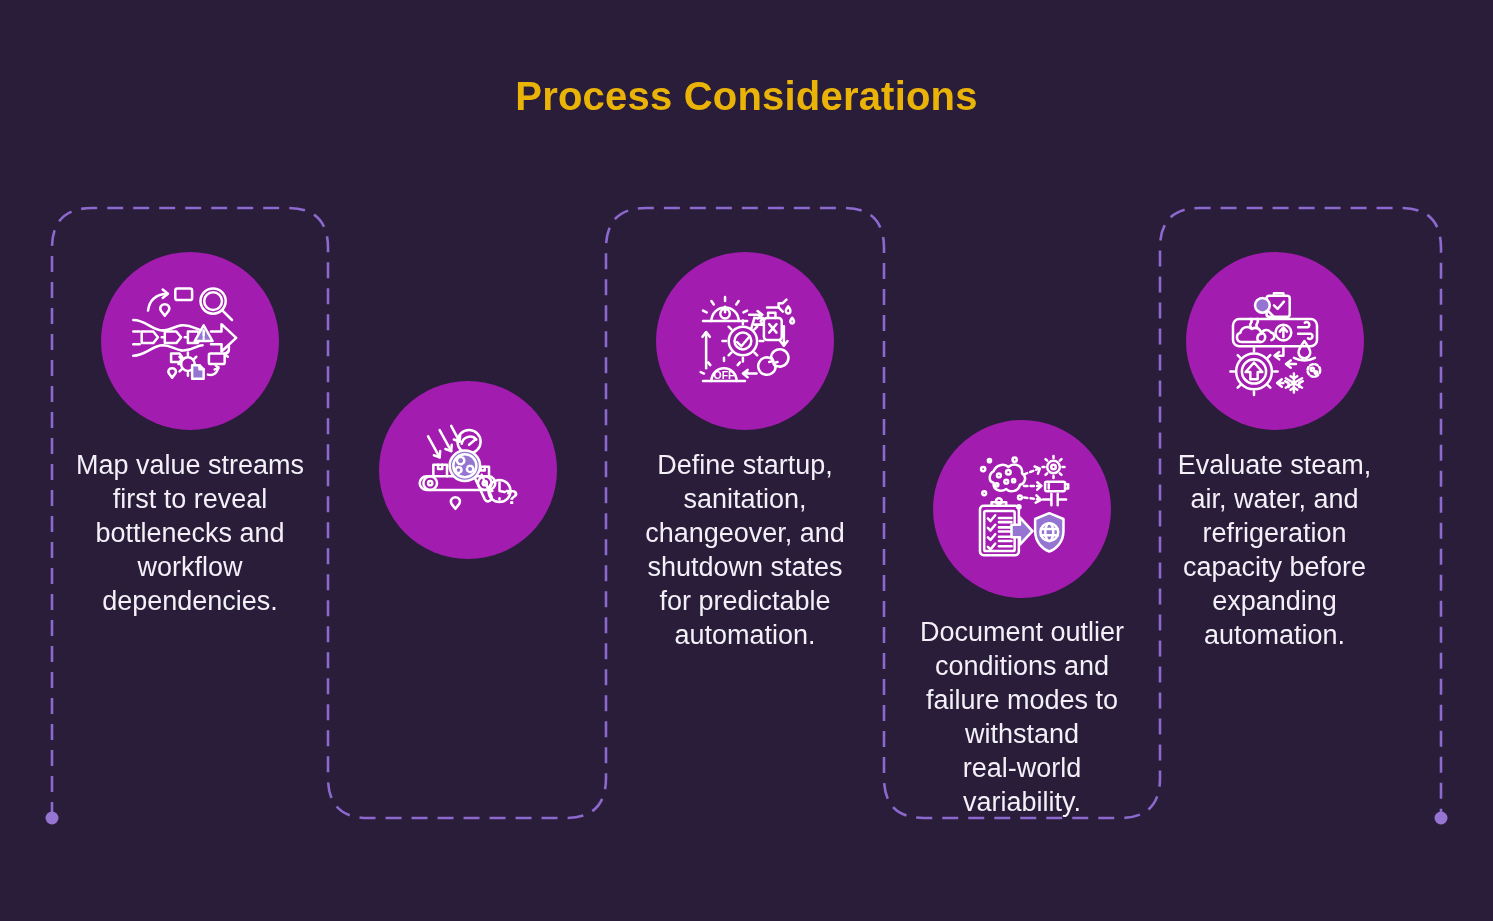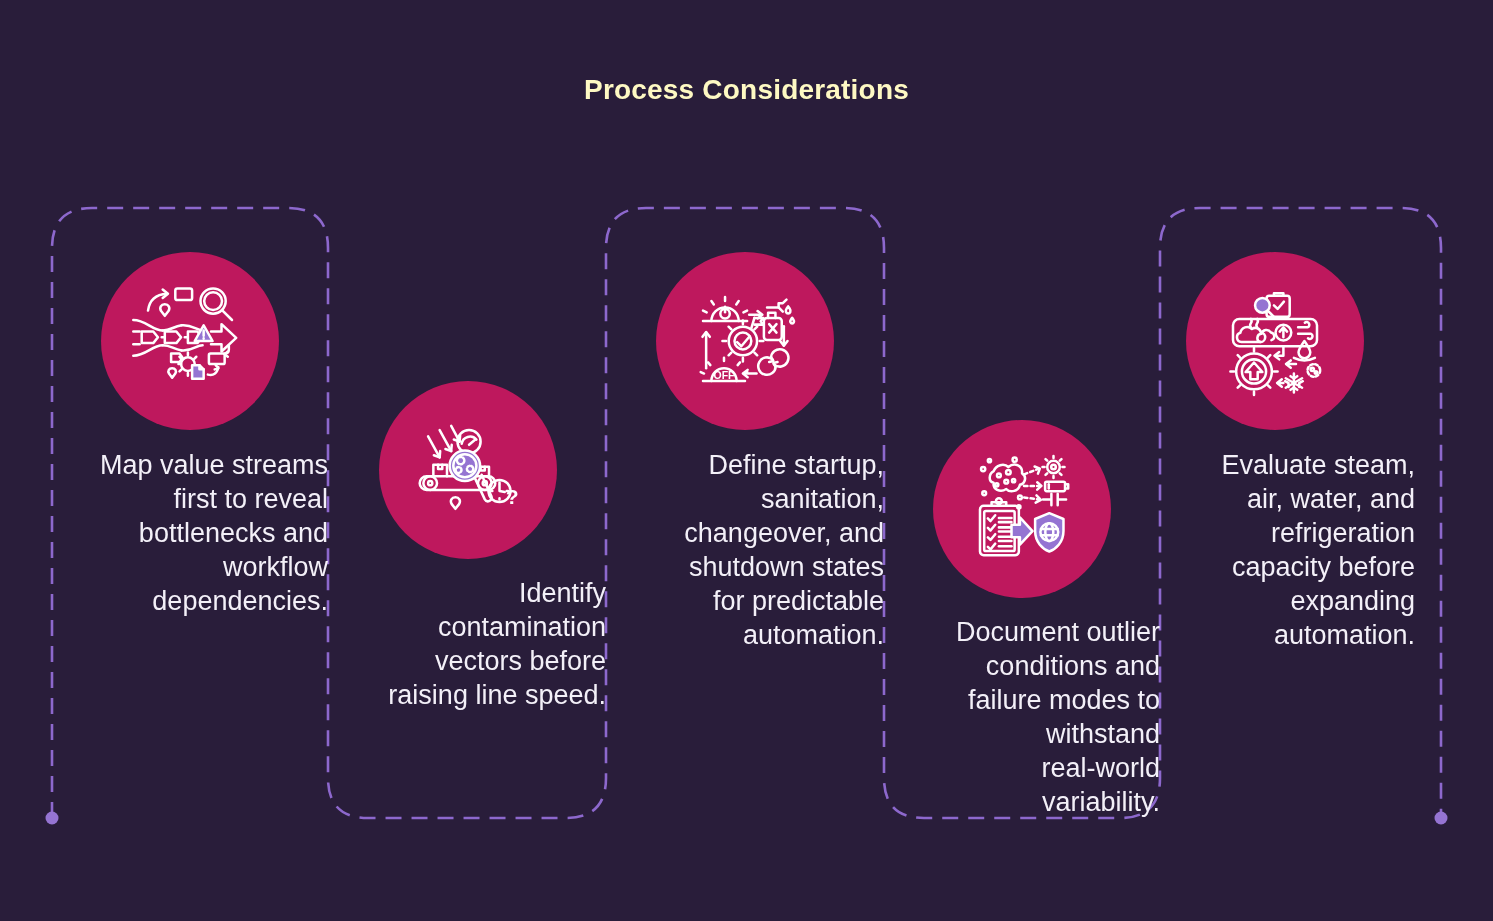--- a/index.html
+++ b/index.html
@@ -17,22 +17,22 @@
     height: 921px;
     background: #291d3a;
   }
   .title {
     position: absolute;
     top: 74px;
     left: 0;
     width: 100%;
     margin: 0;
     text-align: center;
-    color: #fef9c3;
-    font-size: 28px;
+    color: #eab308;
+    font-size: 40px;
     font-weight: 700;
     letter-spacing: 0.2px;
   }
   .connector-svg {
     position: absolute;
     top: 0; left: 0;
     width: 1493px; height: 921px;
     pointer-events: none;
   }
   .card { position: absolute; top: 0; height: 921px; }
@@ -41,34 +41,34 @@
   .card-3 { left: 606px;  width: 278px; }
   .card-4 { left: 884px;  width: 276px; margin-top: 39px; }
   .card-5 { left: 1134px; width: 281px; }
   .icon-circle {
     position: absolute;
     left: 50%;
     transform: translateX(-50%);
     width: 178px;
     height: 178px;
     border-radius: 50%;
-    background: #be185d;
+    background: #a21caf;
     display: flex;
     align-items: center;
     justify-content: center;
   }
   .card.up   .icon-circle { top: 252px; }
   .card.down .icon-circle { top: 381px; }
   .icon-circle svg { width: 126px; height: 126px; }
   .card-text {
     position: absolute;
     left: 0;
     width: 100%;
     margin: 0;
-    text-align: right;
+    text-align: center;
     white-space: pre-line;
     color: #f3f0f8;
     font-size: 27px;
     line-height: 34px;
     font-weight: 400;
   }
   .card.up   .card-text { top: 448px; }
   .card.down .card-text { top: 576px; }
   .lineart { fill: none; stroke: #ffffff; stroke-width: 2.4; stroke-linecap: round; stroke-linejoin: round; }
   .lineart text { stroke: none; fill: #ffffff; }
@@ -165,24 +165,20 @@
           <circle cx="51" cy="60" r="2.8" stroke-dasharray="2 1.7"></circle>
           <path d="M66.5 67.5 L76 88 a3.5 3.5 0 0 0 6.3 -3 L73 64.5"></path>
           <circle cx="90" cy="80" r="10.5"></circle>
           <path d="M90 74 v6 l5 1"></path>
           <path d="M90 71.8 v1.4 M98.2 80 h-1.4 M90 88.2 v-1.4 M81.8 80 h1.4"></path>
           <text x="96" y="92" font-size="20" font-weight="700">?</text>
           <path d="M48 86 c3.5 0 5.5 3 3.5 6.5 L48 97 l-3.5 -4.5 c-2 -3.5 0 -6.5 3.5 -6.5 Z"></path>
         </g>
       </svg>
     </div>
-    <p class="card-text">Identify
-contamination
-vectors before
-raising line speed.</p>
   </div>
 
   <div class="card card-3 up">
     <div class="icon-circle">
       <svg viewBox="0 0 120 120">
         <g class="lineart">
           <path d="M20 41 h42"></path>
           <path d="M28 41 a13 13 0 0 1 26 0"></path>
           <circle cx="41" cy="34" r="4.5"></circle>
           <path d="M41 27.5 v5"></path>

